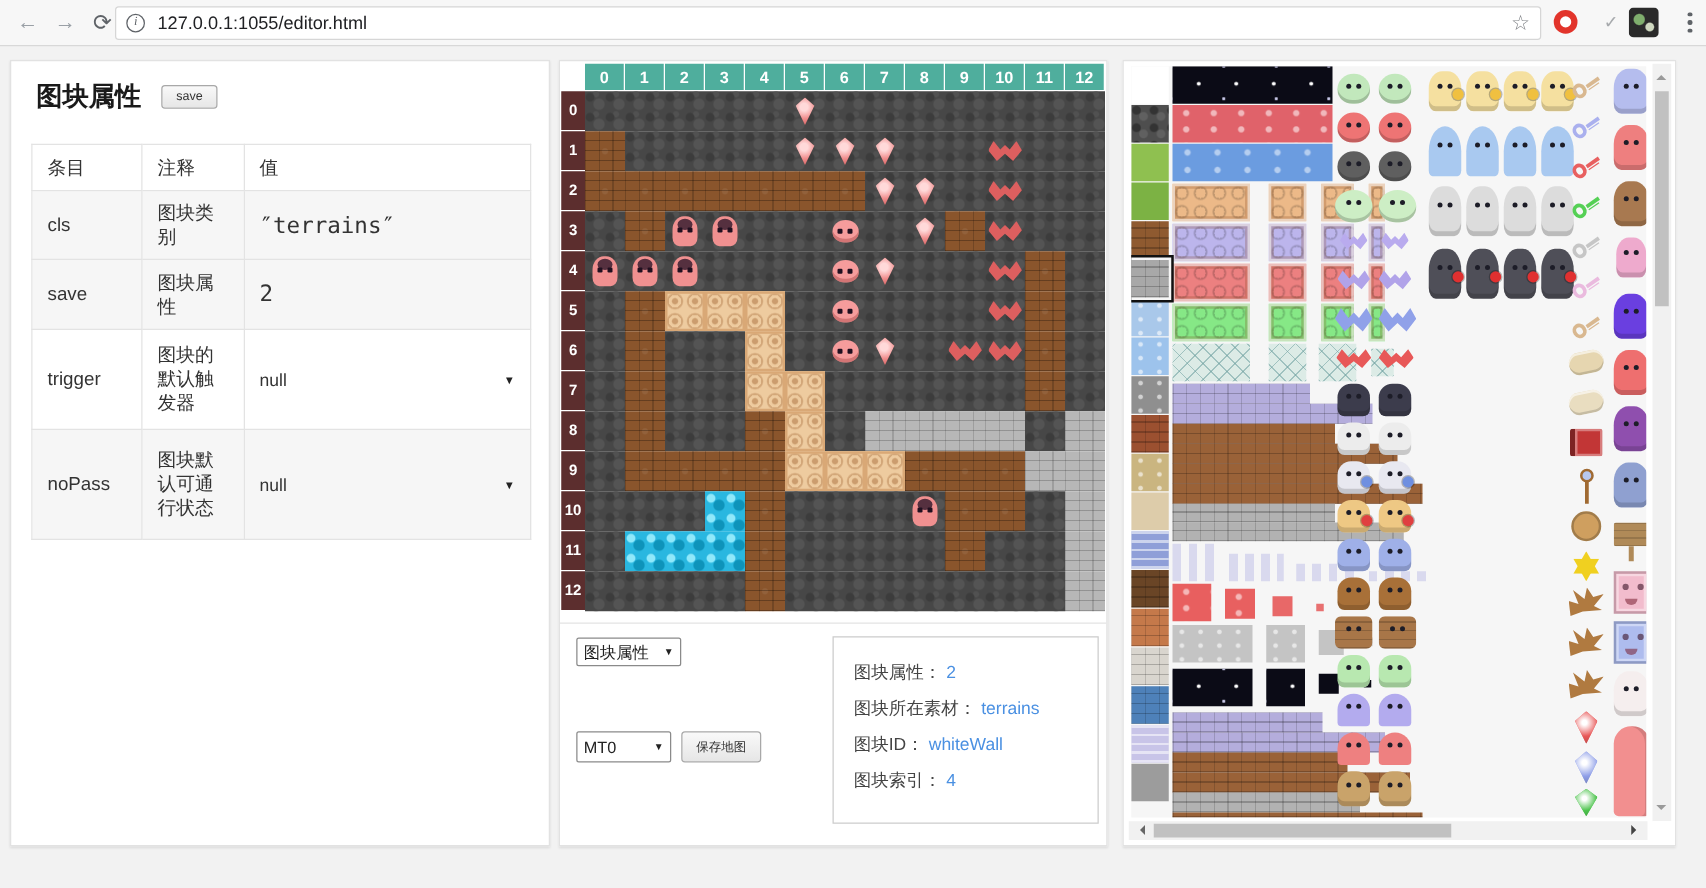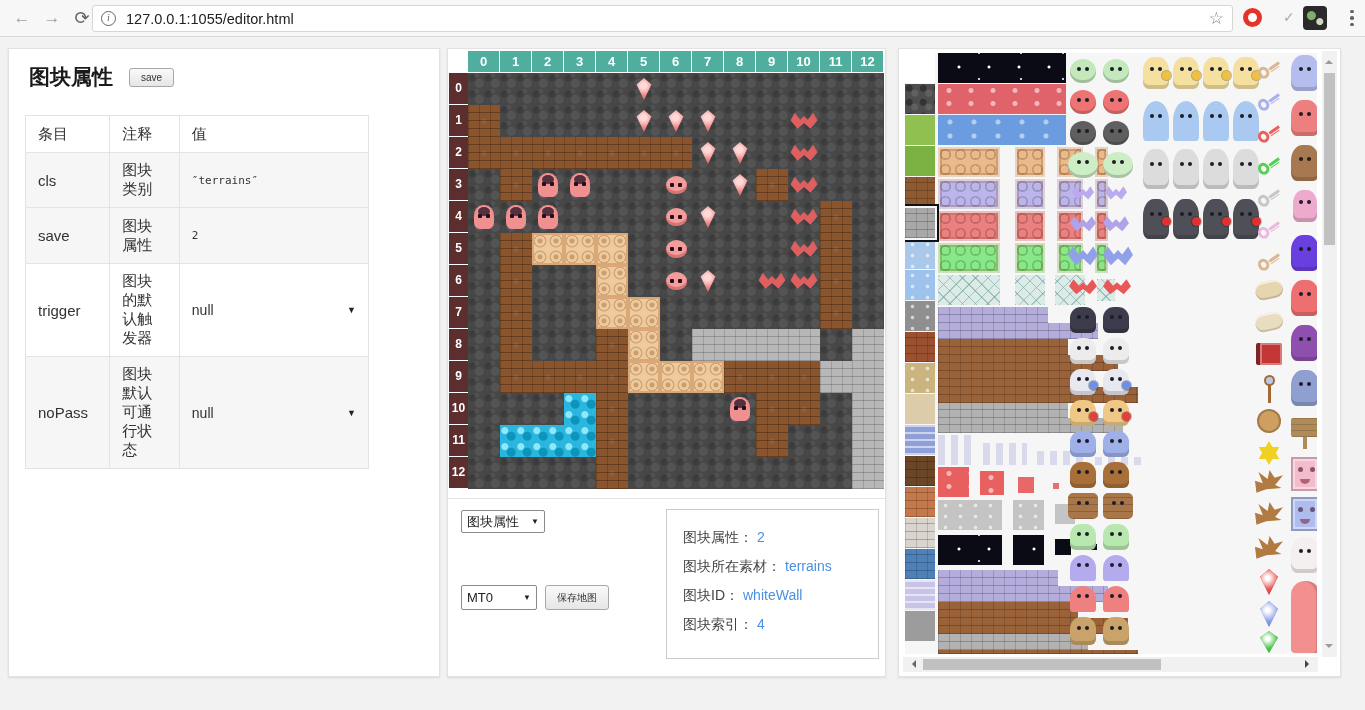--- a/index.html
+++ b/index.html
@@ -39,28 +39,28 @@
   .panel-map    { left:447px; top:10px; width:439px; height:629px; }
   .panel-right  { left:898px; top:10px; width:443px; height:629px; }
 
   
   .lp-head { padding:14px 20px 10px 20px; display:flex; align-items:center; }
   .lp-title { font-size:21px; font-weight:bold; color:#1a1a1a; }
   .btn { display:inline-block; border:1px solid #a8a8a8; border-radius:3px;
     background:linear-gradient(#f9f9f9,#e6e6e6); font-size:10px; color:#333;
     padding:3px 11px; cursor:pointer; }
   .lp-save { margin-left:16px; }
-  table.props { border-collapse:collapse; margin:14px 16px 0 16px; width:344px;
+  table.props { border-collapse:collapse; margin:14px 16px 0 16px; width:400px;
     font-size:15px; color:#333; }
   table.props th, table.props td { border:1px solid #e3e3e3; text-align:left;
     font-weight:normal; padding:8px 12px; vertical-align:middle; }
   table.props th { height:37px; }
   col.c-key{width:88px;} col.c-com{width:82px;} col.c-val{width:230px;}
   tr.alt { background:#f6f6f6; }
-  .val-mono { font-family:"DejaVu Sans Mono","Liberation Mono",monospace; font-size:11px;
+  .val-mono { font-family:"DejaVu Sans Mono","Liberation Mono",monospace; font-size:18px;
     vertical-align:top; }
   td.vtop { vertical-align:top; padding-top:8px; }
   .cell-select { display:flex; align-items:center; justify-content:space-between;
     width:100%; font-size:14px; color:#333; cursor:pointer; }
   .cell-select .arr { font-size:9px; color:#222; }
   .r-cls  td { height:53px; }
   .r-id   td { height:40px; }
   .r-idnum td { height:56px; }
   .r-trigger td { height:80px; }
   .r-noPass  td { height:88px; }

